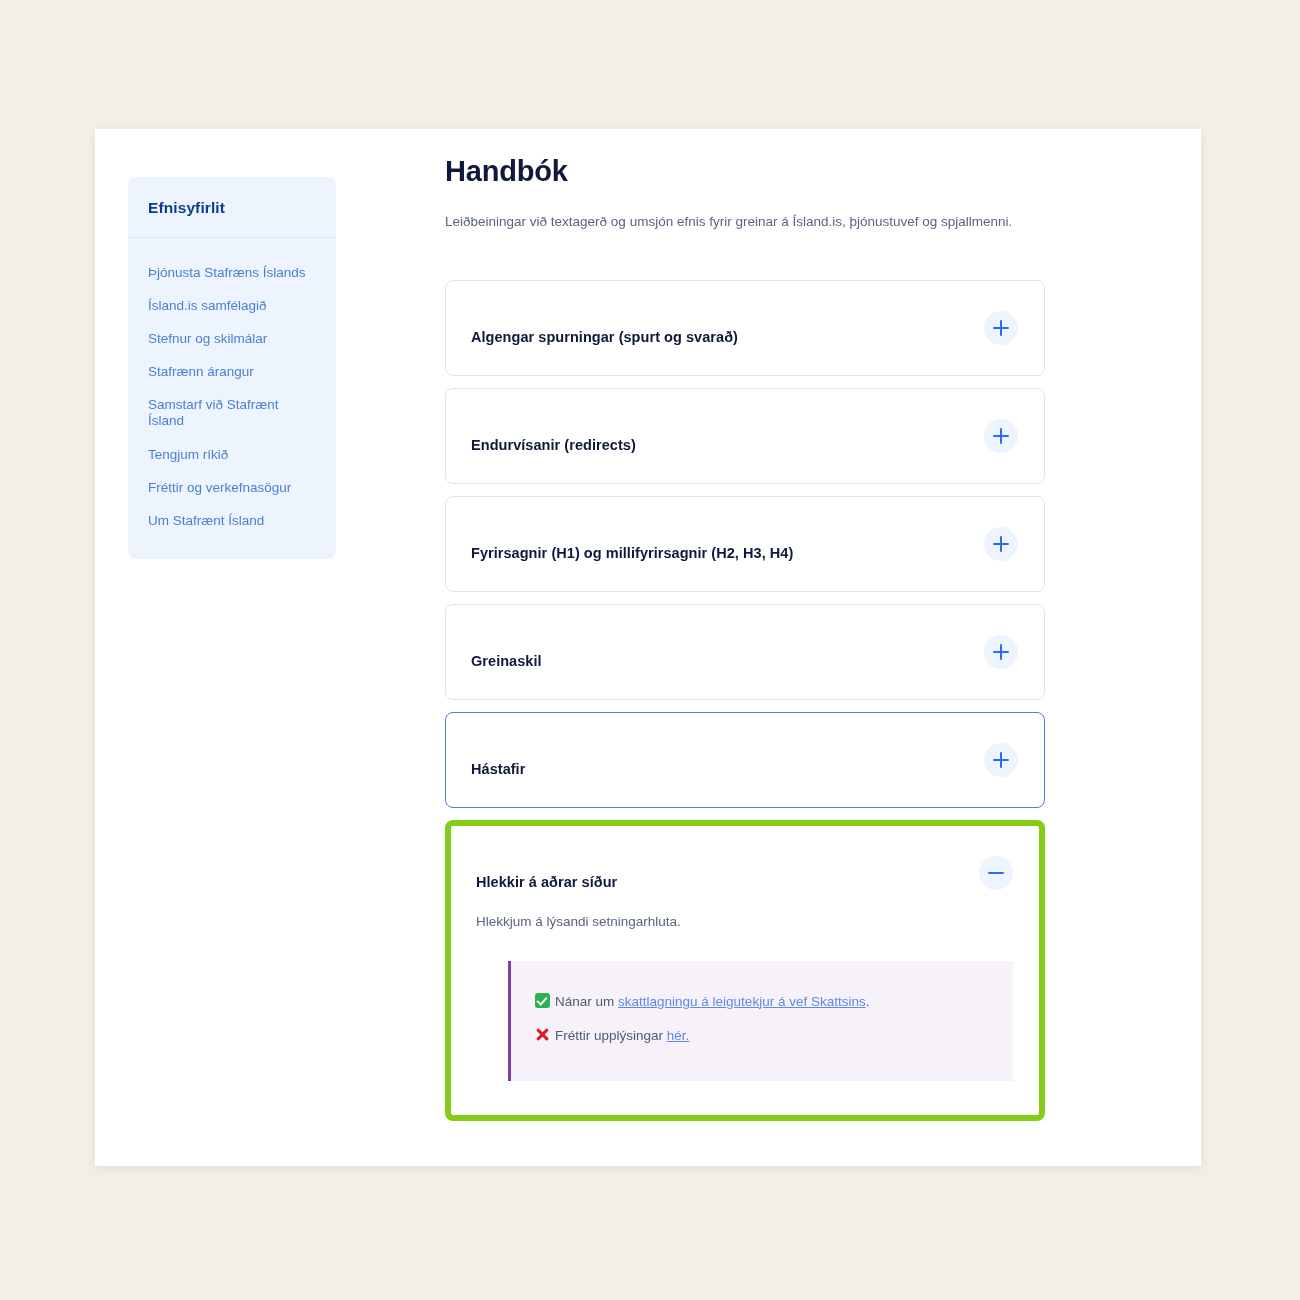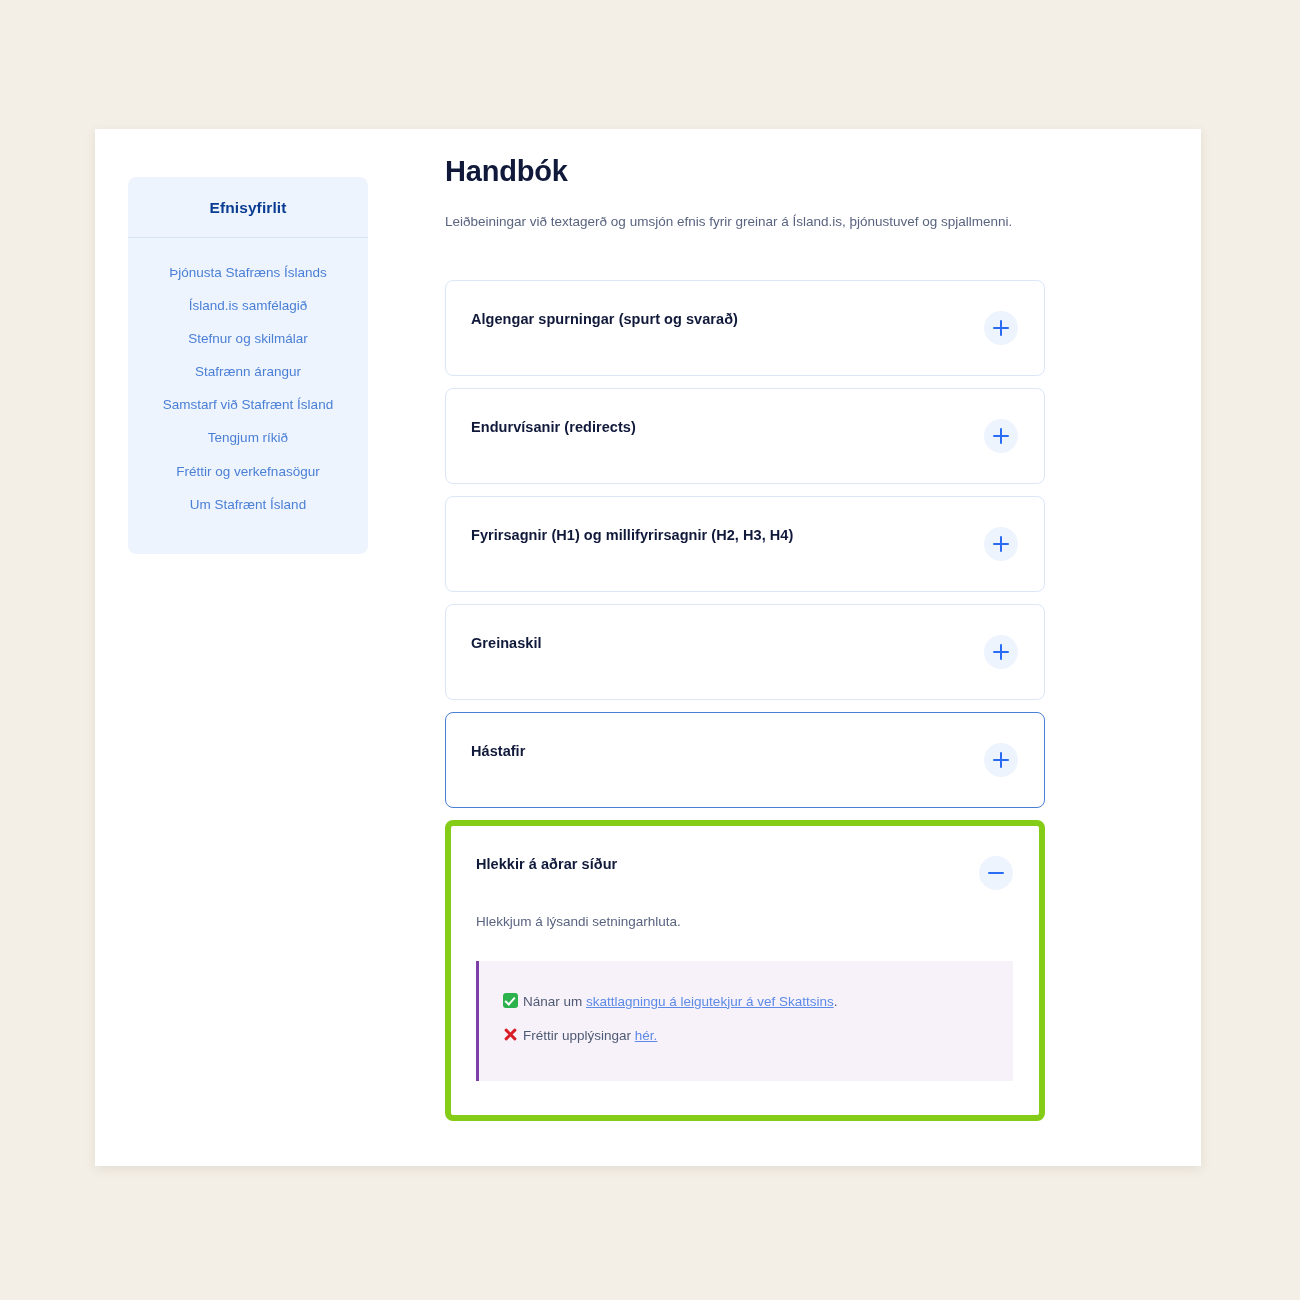--- a/index.html
+++ b/index.html
@@ -21,25 +21,24 @@
     height: 1037px;
     background: #ffffff;
     box-shadow: 0 3px 10px rgba(80, 70, 50, 0.10);
   }
 
   
   .sidebar {
     position: absolute;
     left: 33px;
     top: 48px;
-    width: 240px;
+    width: 208px;
     background: #eef4fd;
     border-radius: 8px;
-    padding-bottom: 24px;
-    text-align: center;
+    padding-bottom: 13px;
   }
   .sidebar-header {
     padding: 22px 20px 20px 20px;
     border-bottom: 1px solid #d6e4f7;
   }
   .sidebar-title {
     font-size: 15.5px;
     font-weight: bold;
     color: #0a3d91;
     letter-spacing: 0.1px;
@@ -88,21 +87,21 @@
     margin-bottom: 12px;
   }
   .acc-item.focused { border: 1.5px solid #4a7fd6; }
   .acc-item.open {
     border: 6px solid #84cc16;
     margin-bottom: 0;
     padding-bottom: 34px;
   }
   .acc-head {
     display: flex;
-    align-items: flex-start;
+    align-items: flex-end;
     justify-content: space-between;
     padding: 30px 26px 30px 25px;
     cursor: pointer;
   }
   .acc-item.open .acc-head { padding-bottom: 22px; }
   .acc-label {
     font-size: 14.5px;
     font-weight: bold;
     color: #10193a;
     letter-spacing: 0.05px;
@@ -139,20 +138,21 @@
     font-size: 13.5px;
     color: #5a6480;
     margin: 0 0 20px 0;
     line-height: 1.5;
   }
   .callout {
     background: #f7f2fa;
     border-left: 3px solid #7c3fa8;
     padding: 30px 22px 34px 24px;
     margin-top: 28px;
+    margin-left: 32px;
   }
   .callout-line {
     font-size: 13.5px;
     color: #4e5a73;
     line-height: 1.55;
     display: flex;
     align-items: baseline;
     gap: 5px;
   }
   .callout-line + .callout-line { margin-top: 13px; }

